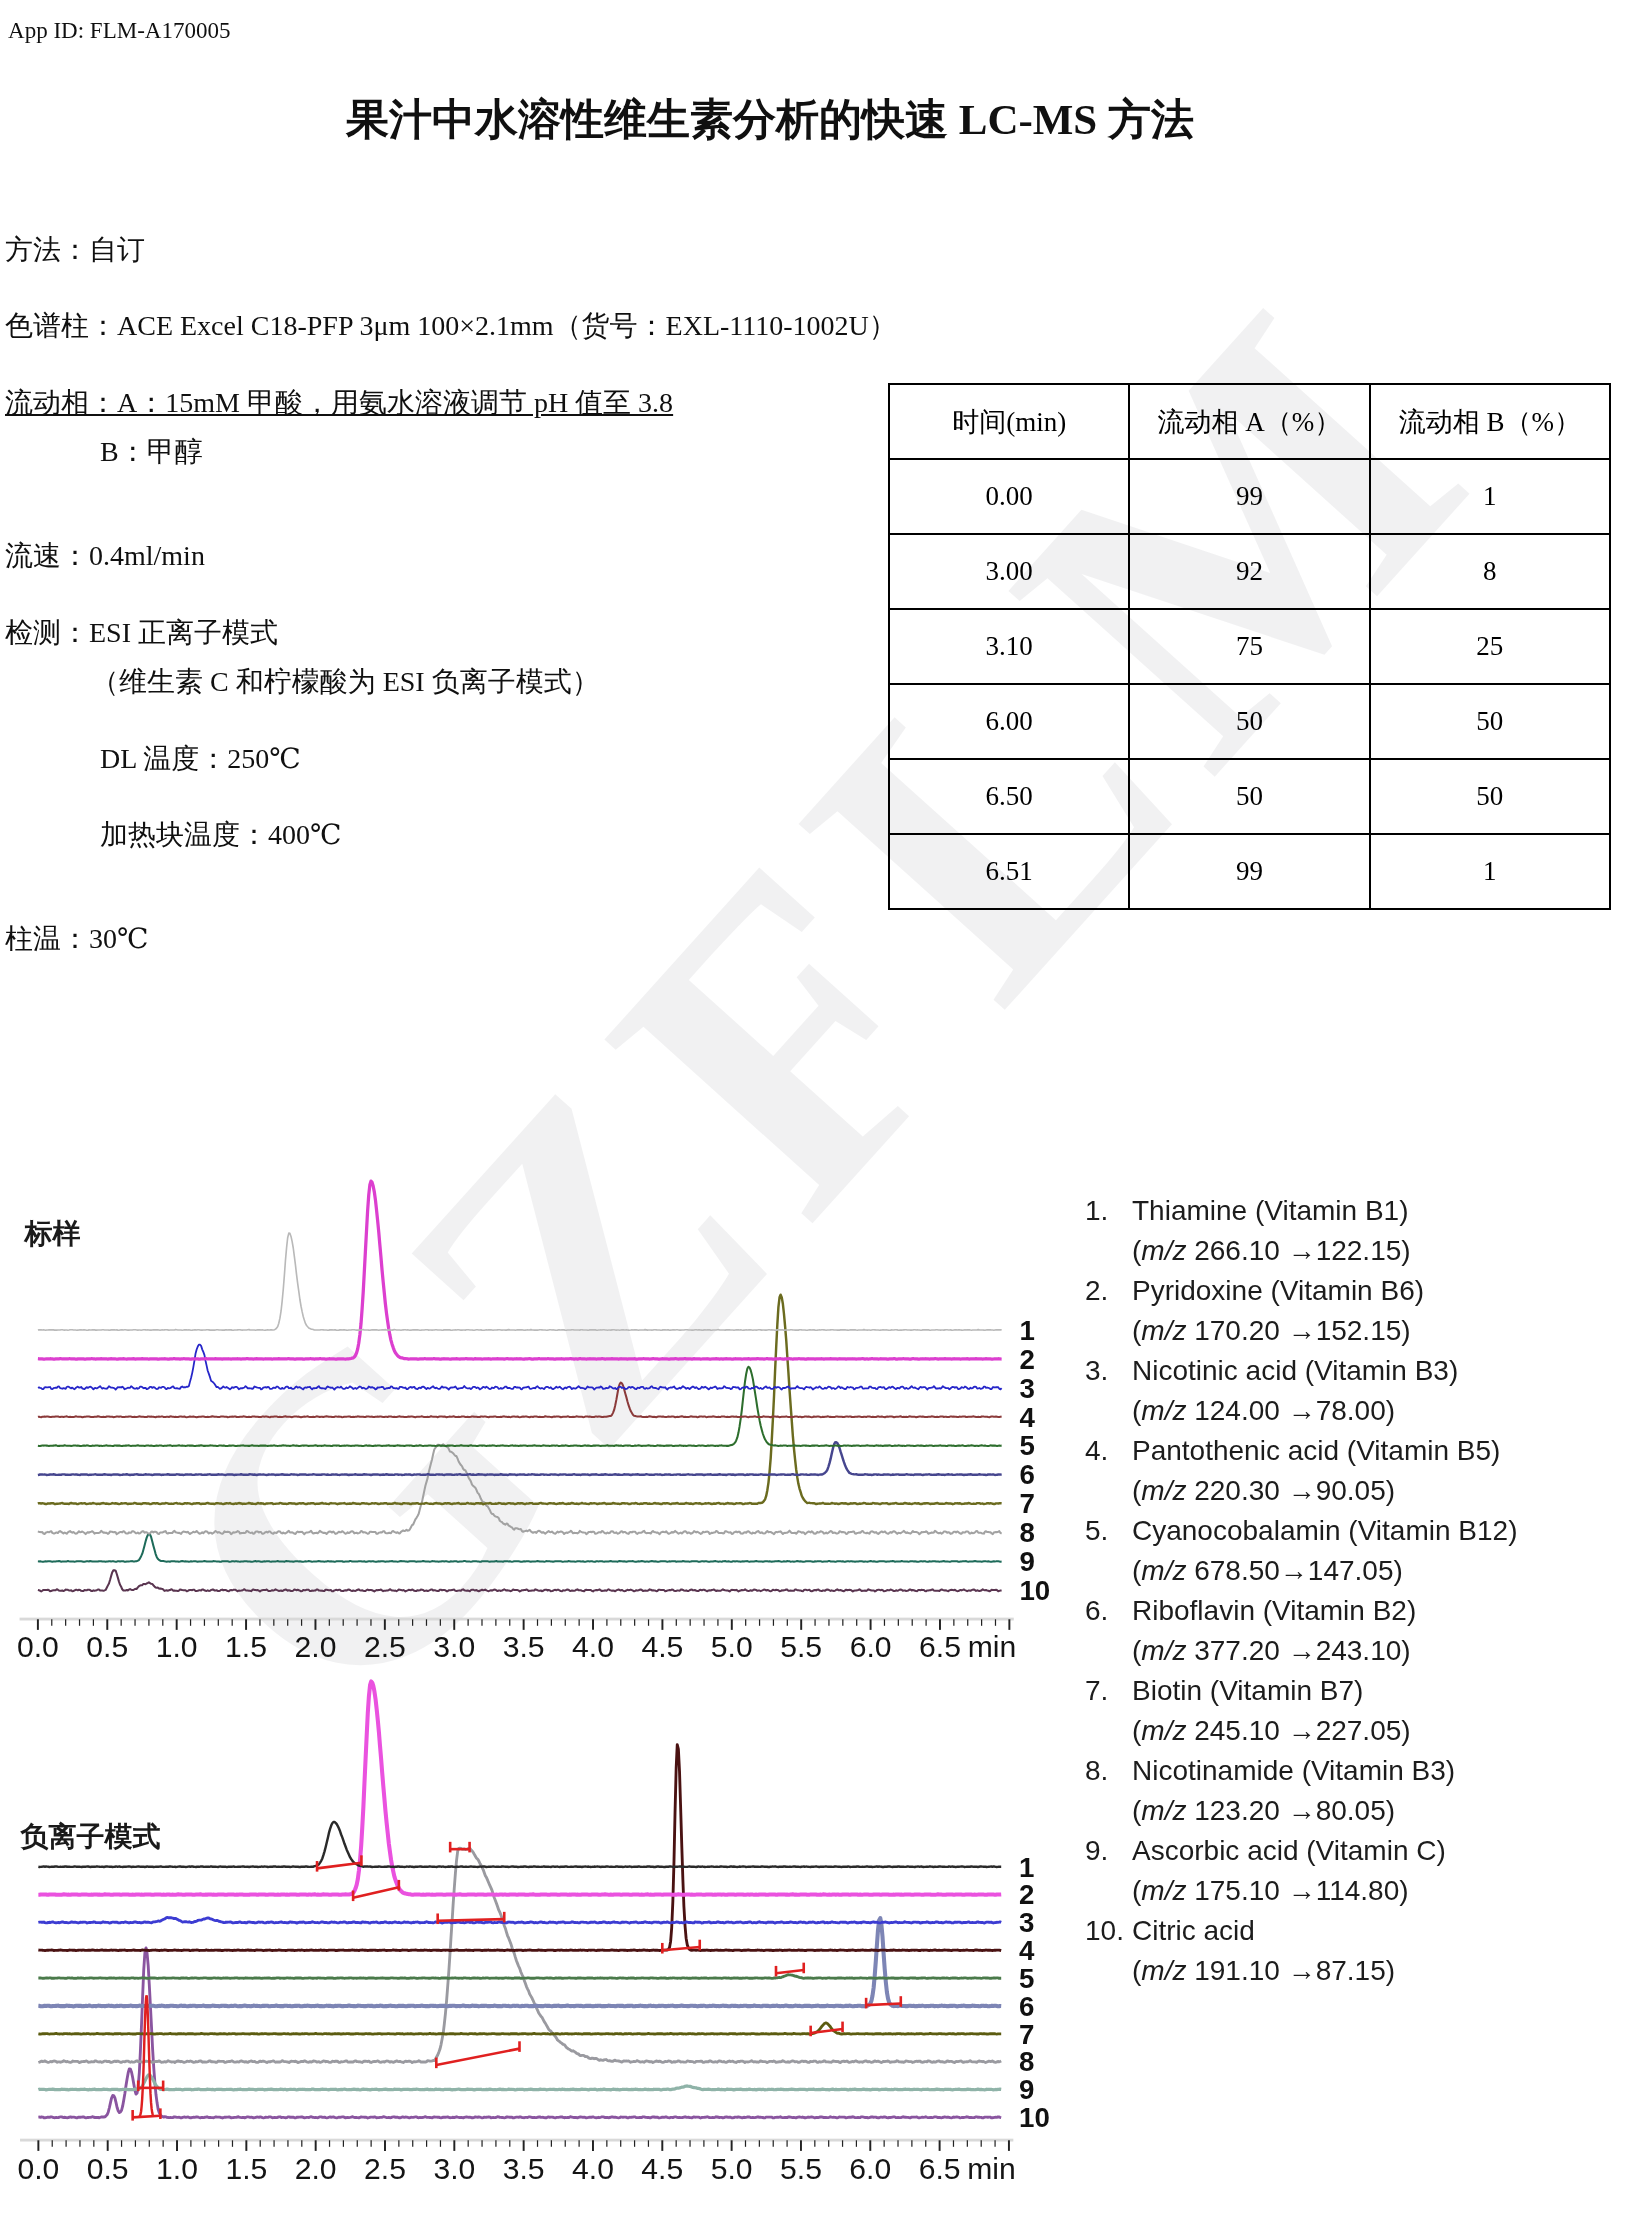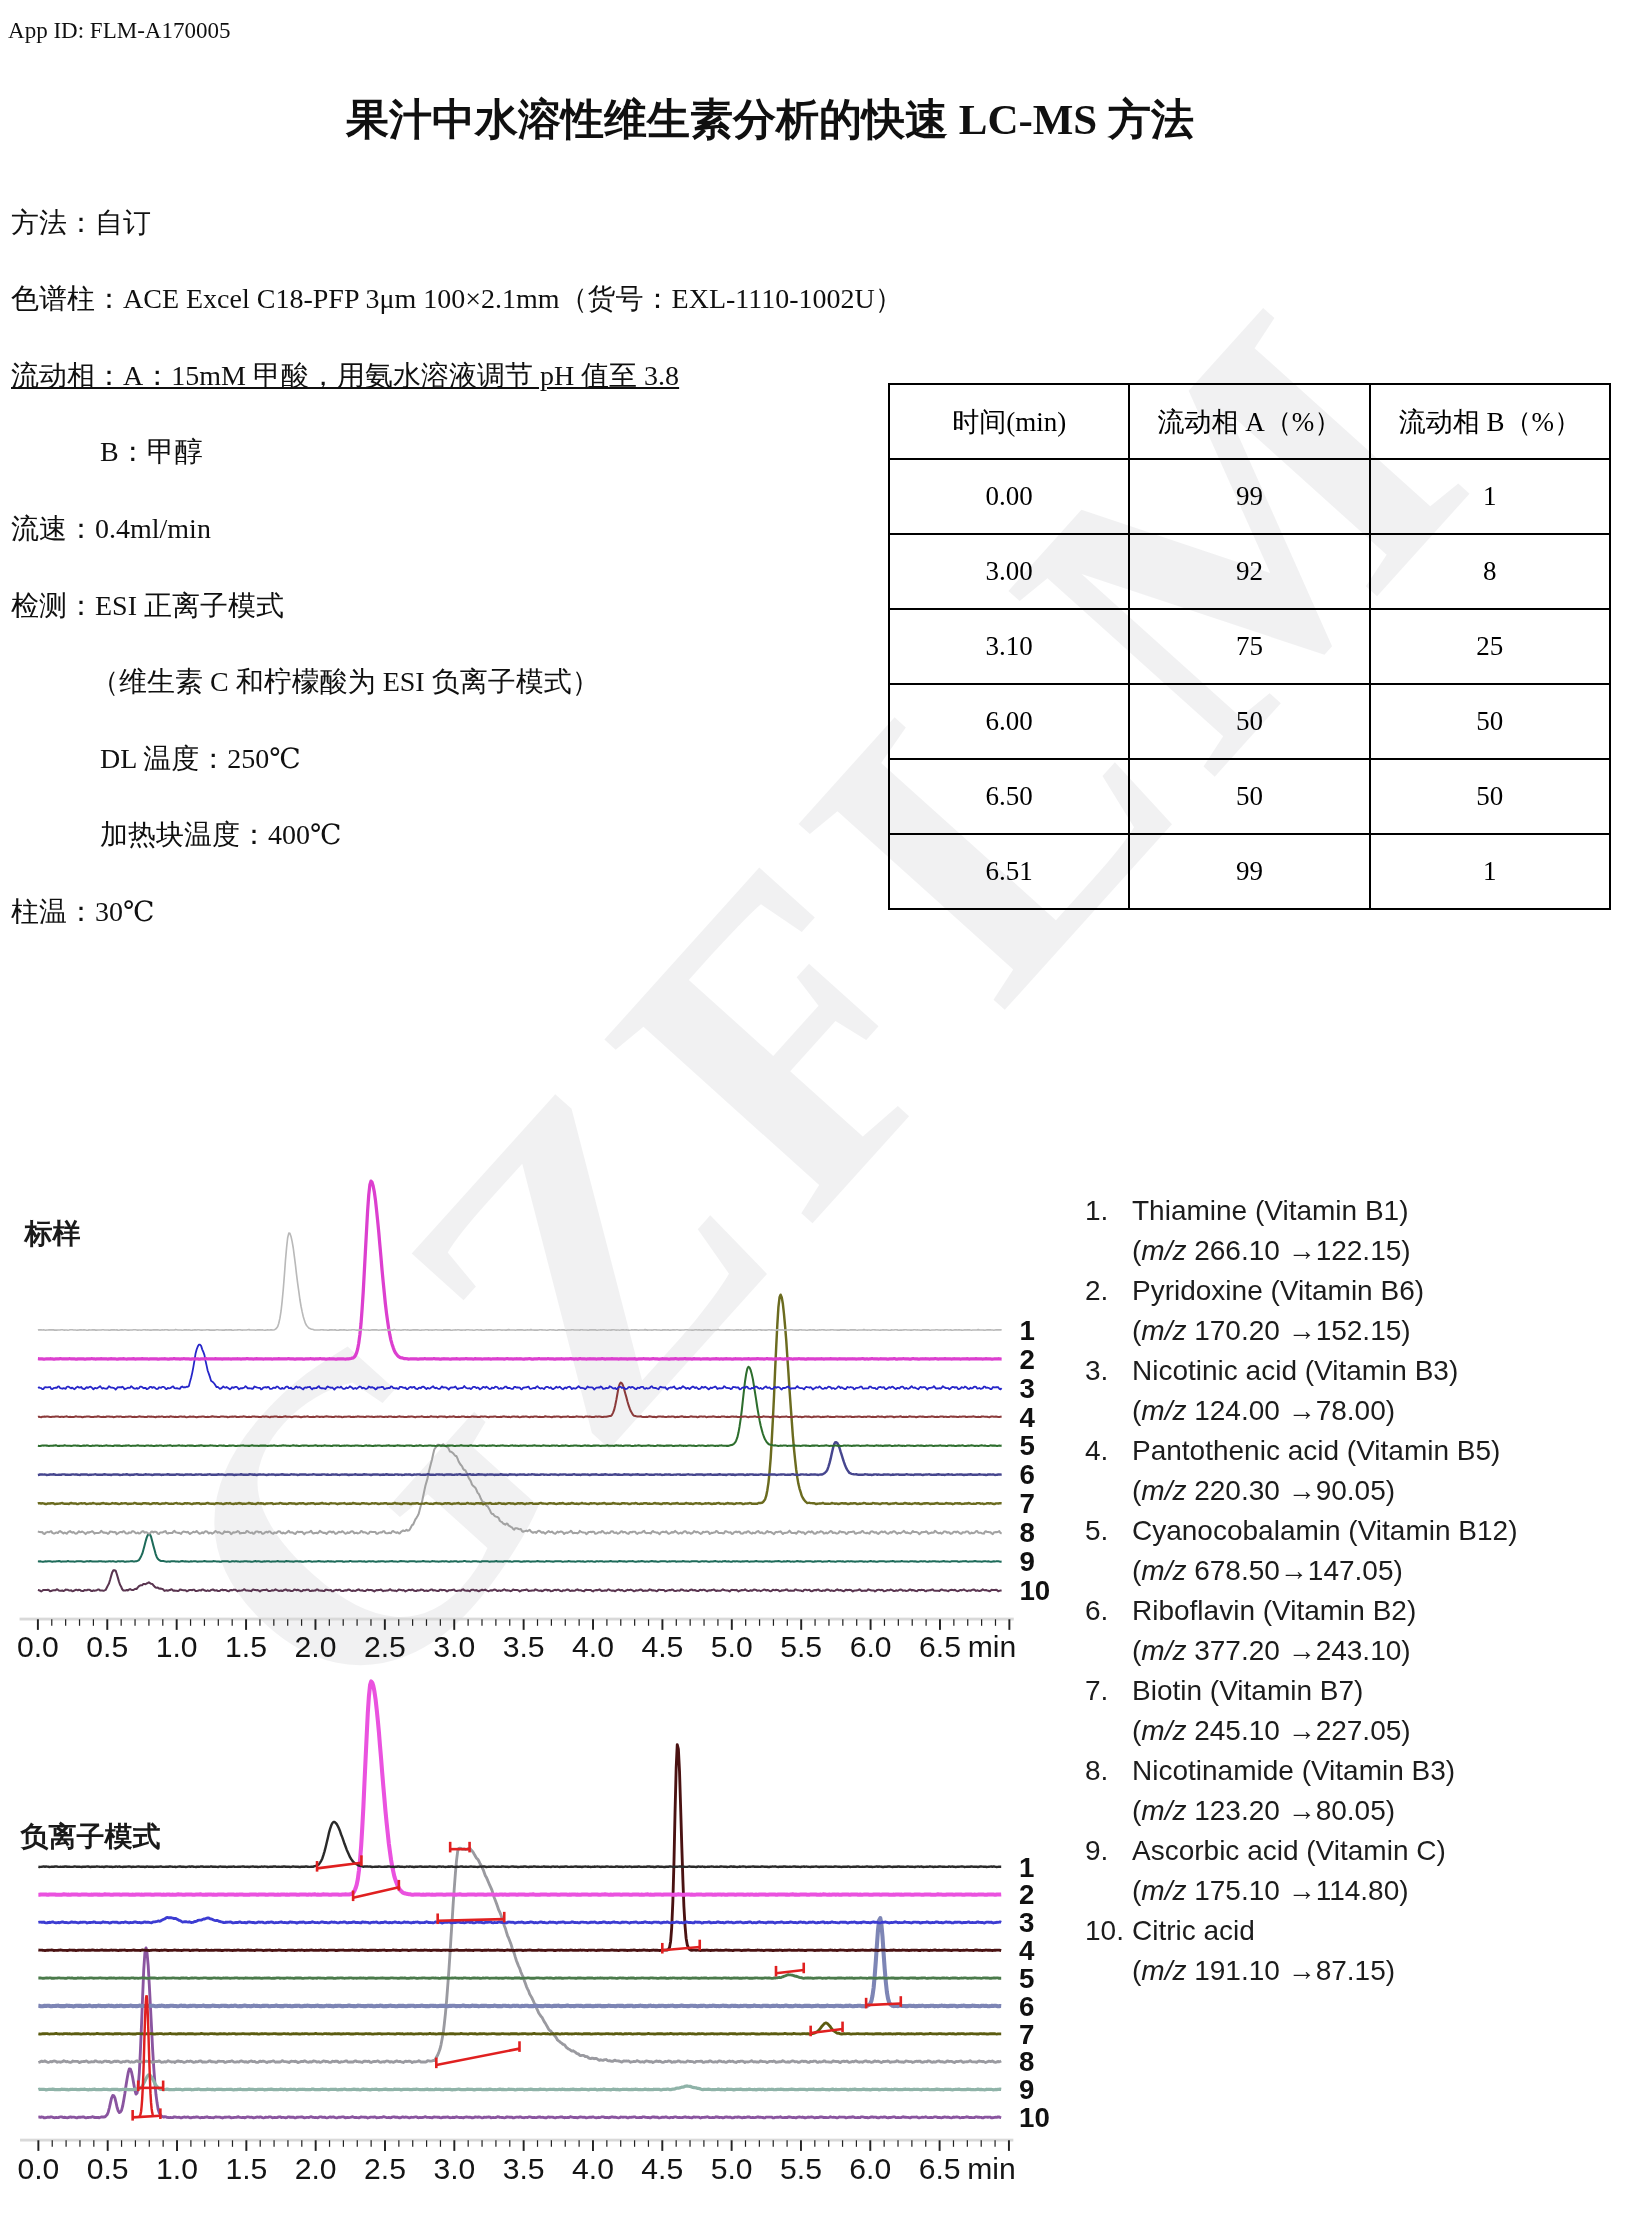--- a/index.html
+++ b/index.html
@@ -6,21 +6,21 @@
   #page{position:relative;width:1646px;height:2239px;background:#ffffff;overflow:hidden;
         font-family:"Liberation Serif","DejaVu Serif",serif;color:#101010;}
   #watermark{position:absolute;left:-16.3px;top:831px;width:1597px;text-align:center;
         font-family:"Liberation Serif",serif;font-weight:bold;font-size:424px;line-height:424px;
         letter-spacing:31px;color:rgba(90,90,110,0.085);transform:rotate(-48deg);
         transform-origin:50% 50%;pointer-events:none;white-space:nowrap;z-index:0;}
   .abs{position:absolute;white-space:nowrap;}
   #app-id{left:8.1px;top:18px;font-size:23px;}
   #title{left:0;top:91px;width:1540px;text-align:center;font-size:43px;font-weight:bold;}
   .mline{position:absolute;font-size:28px;white-space:nowrap;z-index:2;}
-  .ind0{left:11px;} .ind1{left:91px;} .ind2{left:100px;}
+  .ind0{left:5px;margin-top:27px;} .ind1{left:91px;} .ind2{left:100px;}
   #gradient-table{position:absolute;left:888px;top:383px;width:723px;border-collapse:collapse;
         table-layout:fixed;font-family:"Liberation Serif",serif;font-size:27px;color:#000;z-index:2;}
   #gradient-table th,#gradient-table td{border:2.4px solid #000;text-align:center;vertical-align:middle;
         height:73px;font-weight:normal;padding:0;background:transparent;}
   .chart-title{position:absolute;font-family:"Liberation Sans","DejaVu Sans",sans-serif;
         font-weight:bold;font-size:28px;color:#1a1a1a;z-index:3;}
   #std-title{left:24.4px;top:1215px;}
   #juice-title{left:20.4px;top:1818px;}
   svg.chart{position:absolute;left:0;z-index:2;}
   #legend{position:absolute;left:1085px;top:1191px;width:570px;

